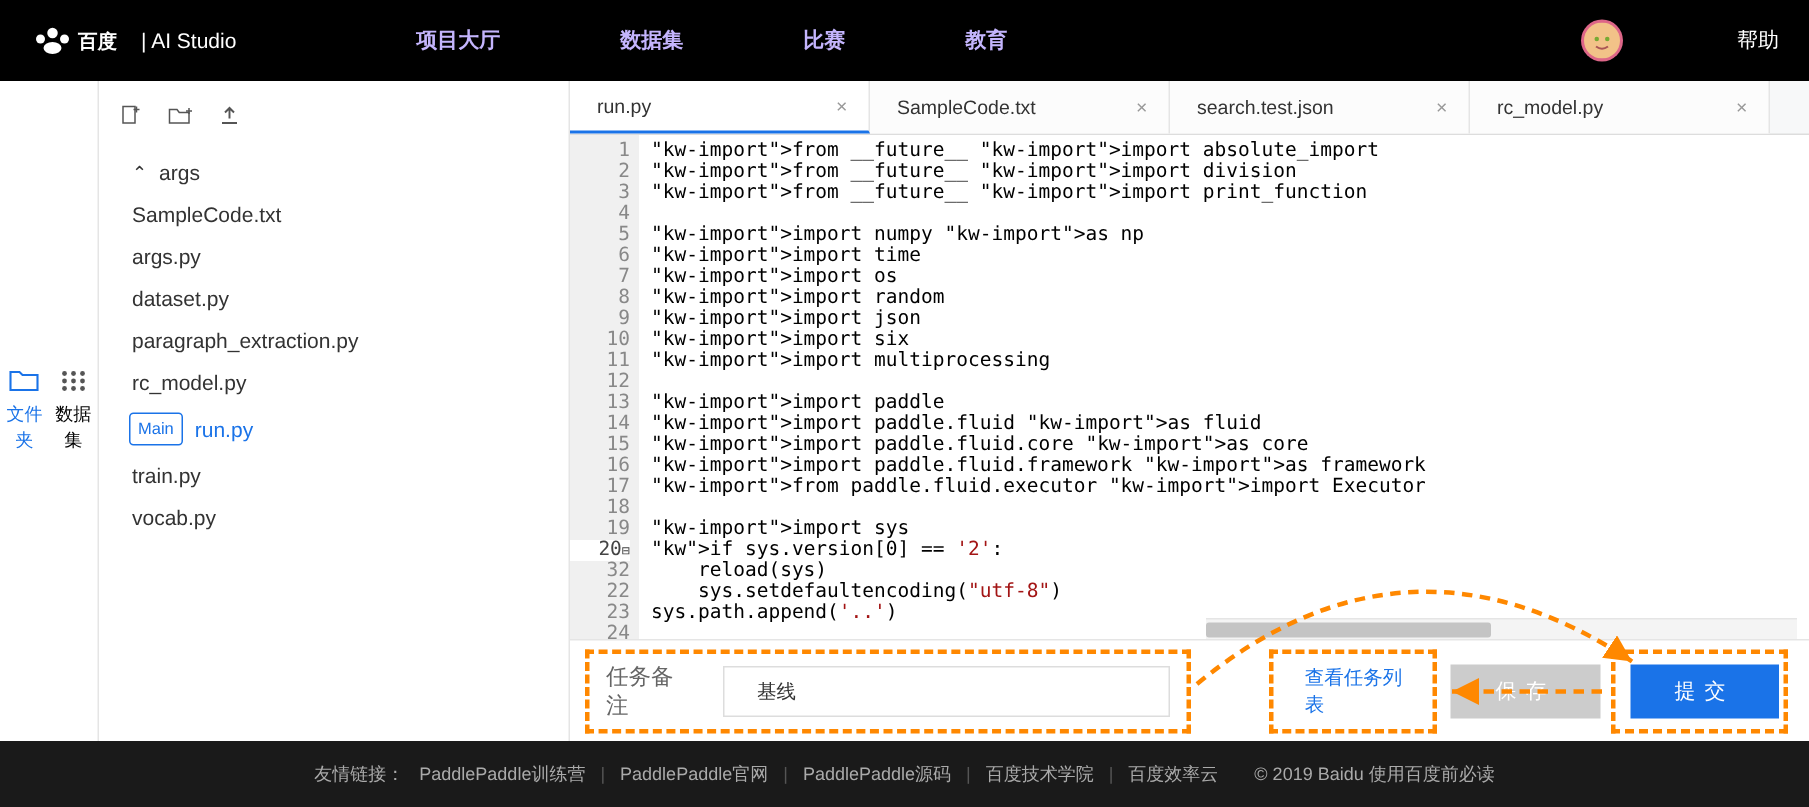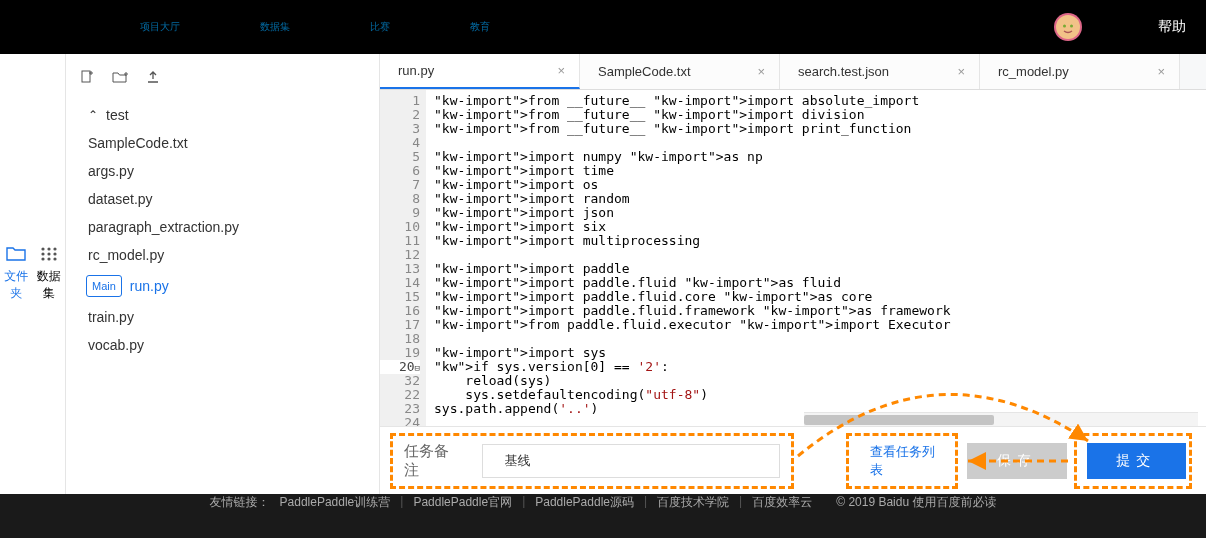--- a/index.html
+++ b/index.html
@@ -4,21 +4,21 @@
 <style>
   * { margin:0; padding:0; box-sizing:border-box; }
   body { font-family: "Microsoft YaHei", Arial, sans-serif; font-size:13px; background:#fff; width:1206px; height:538px; overflow:hidden; }
 
   
   .header { height:54px; background:#000; color:#fff; display:flex; align-items:center; padding:0 20px; }
   .logo-area { display:flex; align-items:center; gap:6px; }
   .logo-area svg { flex-shrink:0; }
   .logo-text { font-size:14px; margin-left:4px; }
   .nav { display:flex; gap:80px; margin-left:120px; }
-  .nav a { color:#0369a1; text-decoration:none; font-size:10px; cursor:pointer; }
+  .nav a { color:#c4b5fd; text-decoration:none; font-size:14px; cursor:pointer;font-weight:bold; }
   .avatar { margin-left:auto; margin-right:76px; width:28px; height:28px; border-radius:50%; background:#d68; display:flex; align-items:center; justify-content:center; }
   .help-link { color:#fff; cursor:pointer; font-size:14px; }
 
   
   .body { display:flex; height:440px; }
 
   
   .left-rail { width:66px; border-right:1px solid #e5e5e5; background:#fff; display:flex; flex-direction:row; align-items:center; padding-top:26px; }
   .rail-item { margin-bottom:26px; text-align:center; cursor:pointer; font-size:12px; }
   .rail-item.active { color:#1a73e8; }
@@ -61,28 +61,38 @@
   .btn-blue { background:#1a73e8; color:#fff; }
   .spacer { flex:1; }
 
   
   .dash { position:absolute; border:3px dashed #ff8800; pointer-events:none; }
   .dash-arrow { position:absolute; pointer-events:none; }
   .hscroll { position:absolute; bottom:68px; left:424px; right:8px; height:14px; background:#f4f4f4; border-top:1px solid #e5e5e5; }
   .hscroll-thumb { position:absolute; left:0; top:2px; height:10px; width:190px; background:#c4c4c4; border-radius:2px; cursor:pointer; }
 
   
-  .footer { height:44px; background:#1a1a1a; color:#aaa; display:flex; justify-content:center; font-size:12px; gap:10px; }
+  .footer { height:44px; background:#1a1a1a; color:#aaa; display:flex; align-items:center; justify-content:center; font-size:12px; gap:10px; }
   .footer a { color:#aaa; text-decoration:none; cursor:pointer; }
   .footer .sep { color:#555; }
 </style>
 </head>
 <body>
 
 <div class="header">
+  <div class="logo-area">
+    <svg width="64" height="22" viewBox="0 0 64 22">
+      <circle cx="7" cy="10" r="3" fill="#fff"></circle>
+        <circle cx="15" cy="6" r="3.5" fill="#fff"></circle>
+      <circle cx="23" cy="10" r="3" fill="#fff"></circle>
+        <ellipse cx="15" cy="16" rx="6" ry="4" fill="#fff"></ellipse>
+      <text x="32" y="16" fill="#fff" font-size="13" font-weight="bold">百度</text>
+    </svg>
+    <span class="logo-text">| AI Studio</span>
+  </div>
   <div class="nav">
     <a>项目大厅</a>
     <a>数据集</a>
     <a>比赛</a>
     <a>教育</a>
   </div>
   <div class="avatar">
     <svg width="24" height="24" viewBox="0 0 24 24">
       <circle cx="12" cy="12" r="12" fill="#f2c288"></circle>
       <circle cx="8.5" cy="11" r="1.5" fill="#7a3"></circle>
@@ -136,21 +146,21 @@
             <line x1="12" y1="4" x2="16" y2="4" stroke="#555"></line>
             <line x1="14" y1="2" x2="14" y2="6" stroke="#555"></line>
           </svg></span>
       <span><svg width="14" height="14" viewBox="0 0 14 14">
             <path d="M7 2v7M4 5l3-3 3 3M2 12h10" fill="none" stroke="#555" stroke-width="1.3"></path>
           </svg></span>
     </div>
     <div class="tree">
       <div class="tree-row folder">
           <span class="caret">⌃</span>
-          <span>test</span>
+          <span>args</span>
         </div>
       <div class="tree-row">
           <span>SampleCode.txt</span>
         </div>
       <div class="tree-row">
           <span>args.py</span>
         </div>
       <div class="tree-row">
           <span>dataset.py</span>
         </div>

